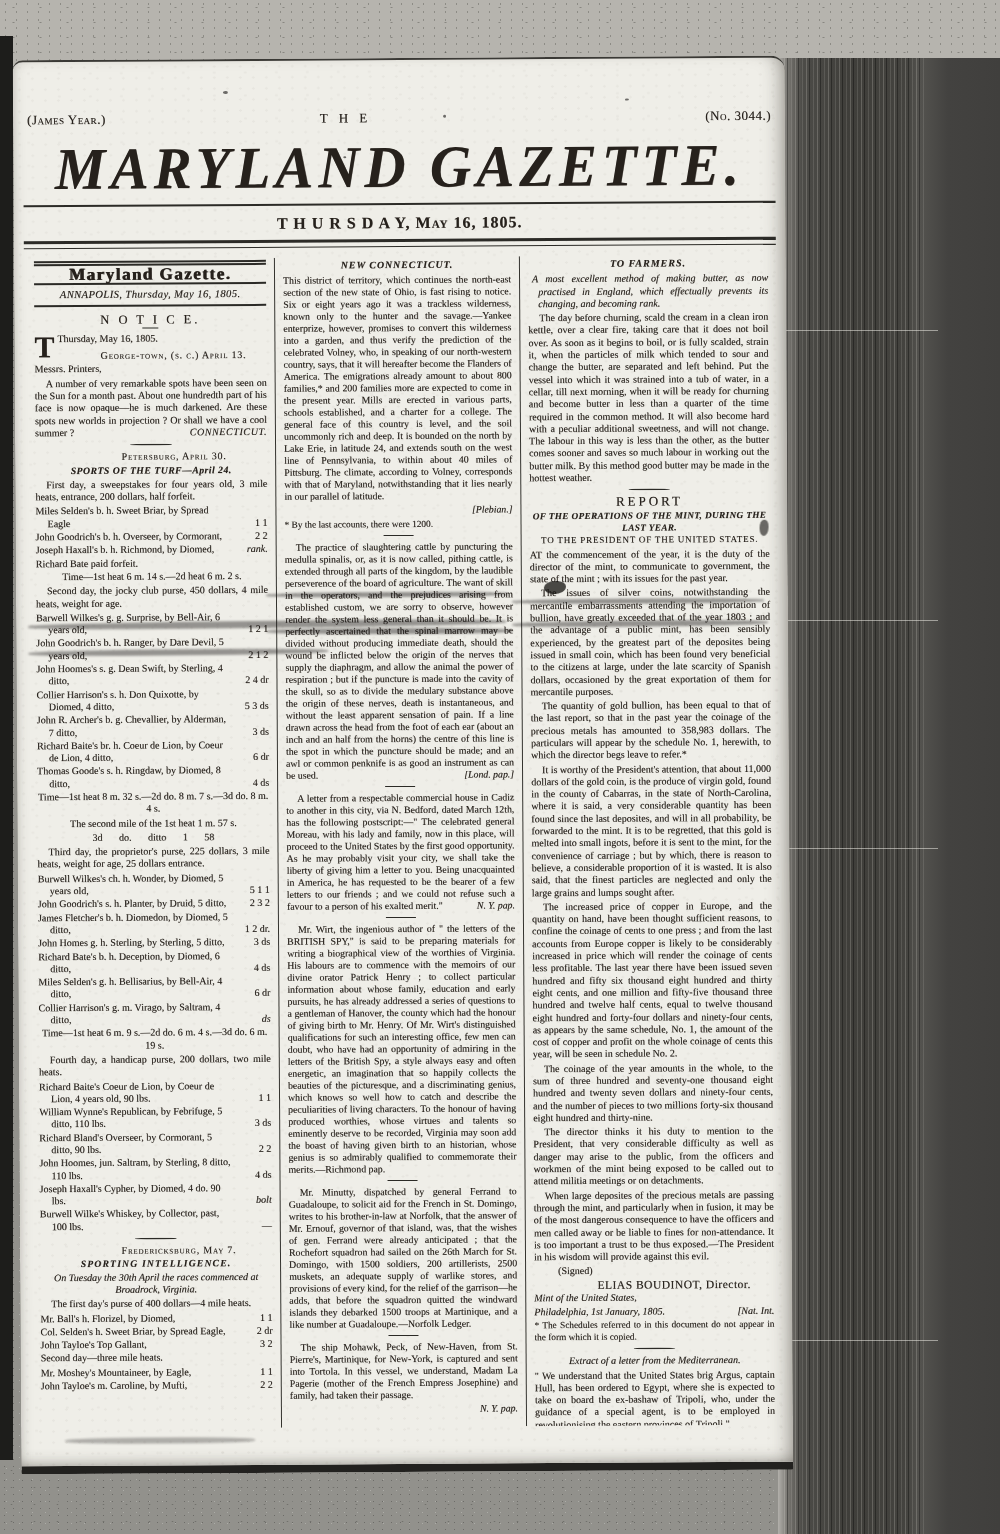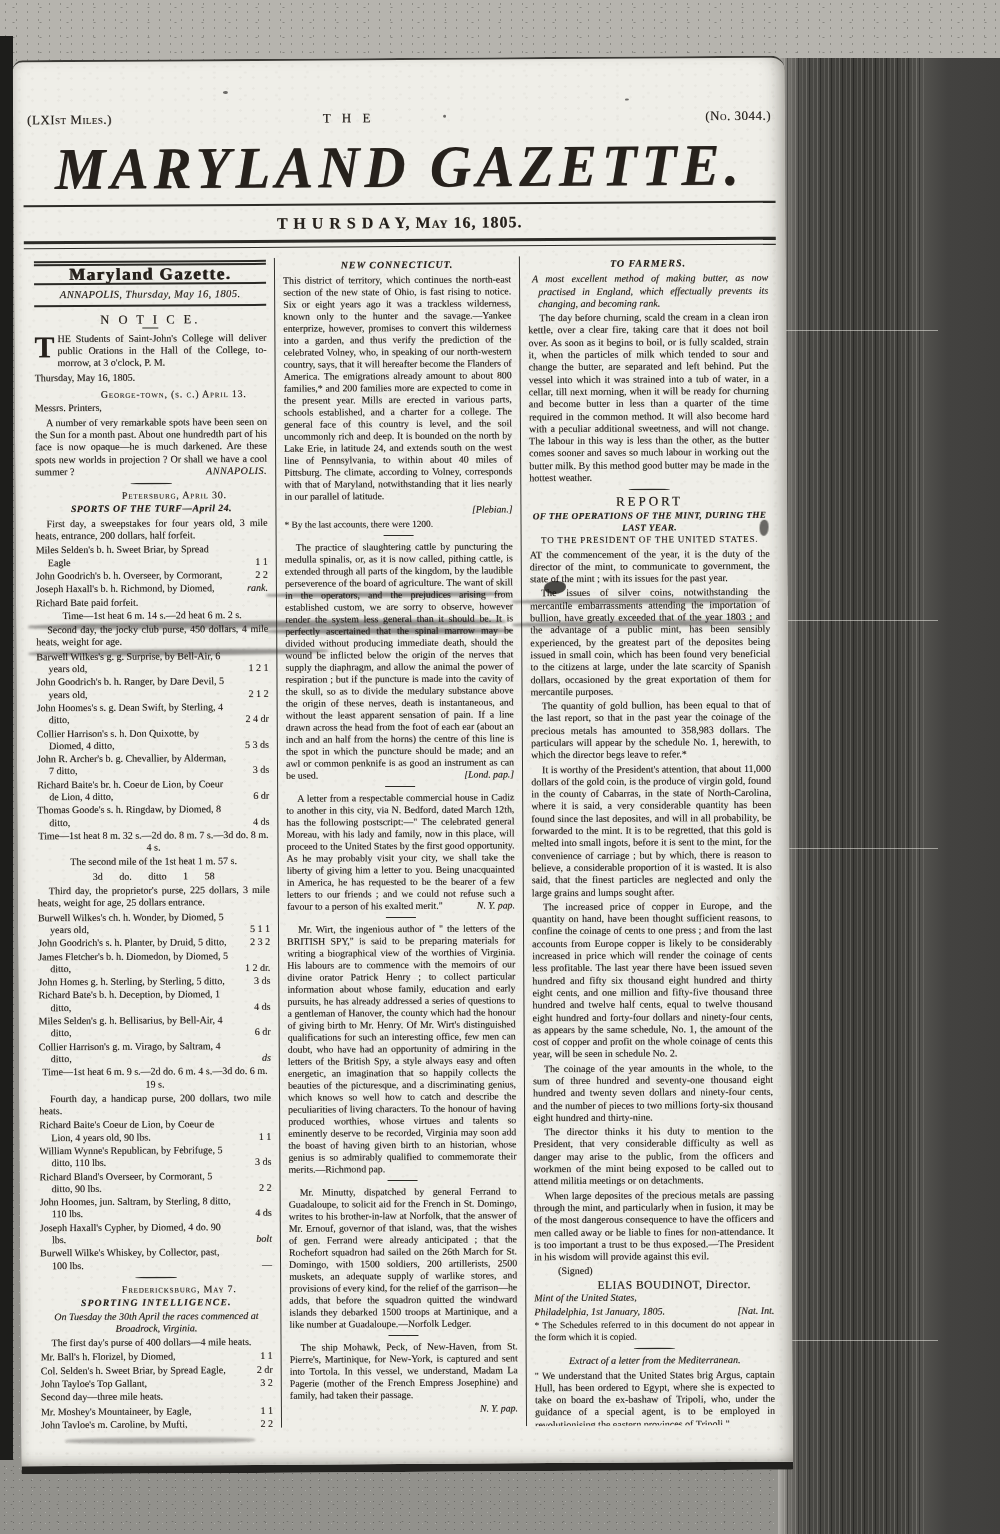--- a/index.html
+++ b/index.html
@@ -116,44 +116,44 @@
     <div class="scratch s1"></div>
     <div class="scratch s2"></div>
     <div class="scratch s3"></div>
     <div class="scratch s4"></div>
   </div>
   <div class="left-strip"></div>
 
   <div class="page">
     <header class="masthead">
       <div class="masthead-row">
-        <span>(LXIst Miles.)</span>
+        <span>(James Year.)</span>
         <span class="masthead-the">T H E</span>
         <span>(No. 3044.)</span>
       </div>
       <h1 class="masthead-title">MARYLAND GAZETTE.</h1>
       <div class="rule-thin"></div>
       <div class="masthead-date">T H U R S D A Y,   May 16,   1805.</div>
       <div class="rule-heavy"></div>
     </header>
 
     <div class="columns">
 
       <section class="col col1">
         <div class="nameplate-box">
           <div class="nameplate">Maryland Gazette.</div>
         </div>
         <div class="annapolis">ANNAPOLIS, Thursday, May 16, 1805.</div>
         <div class="notice-head">N O T I C E.</div>
         <div class="notice-underline"></div>
-        <p class="noindent"><span class="dropcap">T</span><span>HE Students of Saint-John's College will deliver public Orations in the Hall of the College, to-morrow, at 3 o'clock, P. M.</span></p>
+        <p class="noindent"><span class="dropcap">T</span></p>
         <p class="noindent">Thursday, May 16, 1805.</p>
         <div class="dateline">George-town, (s. c.) April 13.</div>
         <p class="noindent">Messrs. Printers,</p>
-        <p><span>A number of very remarkable spots have been seen on the Sun for a month past. About one hundredth part of his face is now opaque—he is much darkened. Are these spots new worlds in projection ? Or shall we have a cool summer ?</span> <span class="attrib-float sc">ANNAPOLIS.</span></p>
+        <p><span>A number of very remarkable spots have been seen on the Sun for a month past. About one hundredth part of his face is now opaque—he is much darkened. Are these spots new worlds in projection ? Or shall we have a cool summer ?</span> <span class="attrib-float sc">CONNECTICUT.</span></p>
         <div class="mini-rule taper"></div>
         <div class="dateline">Petersburg, April 30.</div>
         <div class="turf-head">SPORTS OF THE TURF—April 24.</div>
         <p class="race-intro">First day, a sweepstakes for four years old, 3 mile heats, entrance, 200 dollars, half forfeit.</p>
 
         <div class="race-row">
             <span class="race-entry">Miles Selden's b. h. Sweet Briar, by Spread Eagle</span>
             <span class="race-res">1 1</span>
           </div>
         <div class="race-row">
@@ -214,21 +214,21 @@
           </div>
         <div class="race-row">
             <span class="race-entry">James Fletcher's b. h. Diomedon, by Diomed, 5 ditto,</span>
             <span class="race-res">1 2 dr.</span>
           </div>
         <div class="race-row">
             <span class="race-entry">John Homes g. h. Sterling, by Sterling, 5 ditto,</span>
             <span class="race-res">3 ds</span>
           </div>
         <div class="race-row">
-            <span class="race-entry">Richard Bate's b. h. Deception, by Diomed, 1 ditto,</span>
+            <span class="race-entry">Richard Bate's b. h. Deception, by Diomed, 6 ditto,</span>
             <span class="race-res">4 ds</span>
           </div>
         <div class="race-row">
             <span class="race-entry">Miles Selden's g. h. Bellisarius, by Bell-Air, 4 ditto,</span>
             <span class="race-res">6 dr</span>
           </div>
         <div class="race-row">
             <span class="race-entry">Collier Harrison's g. m. Virago, by Saltram, 4 ditto,</span>
             <span class="race-res italic">ds</span>
           </div>

